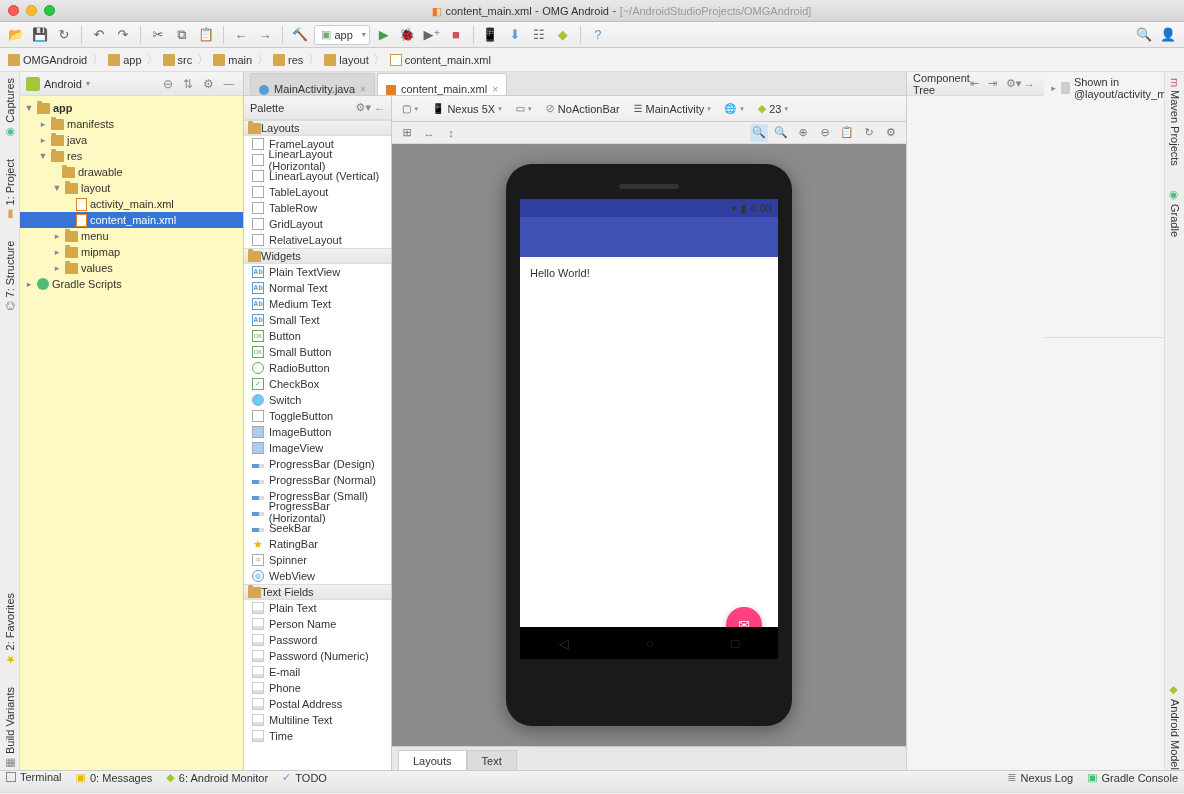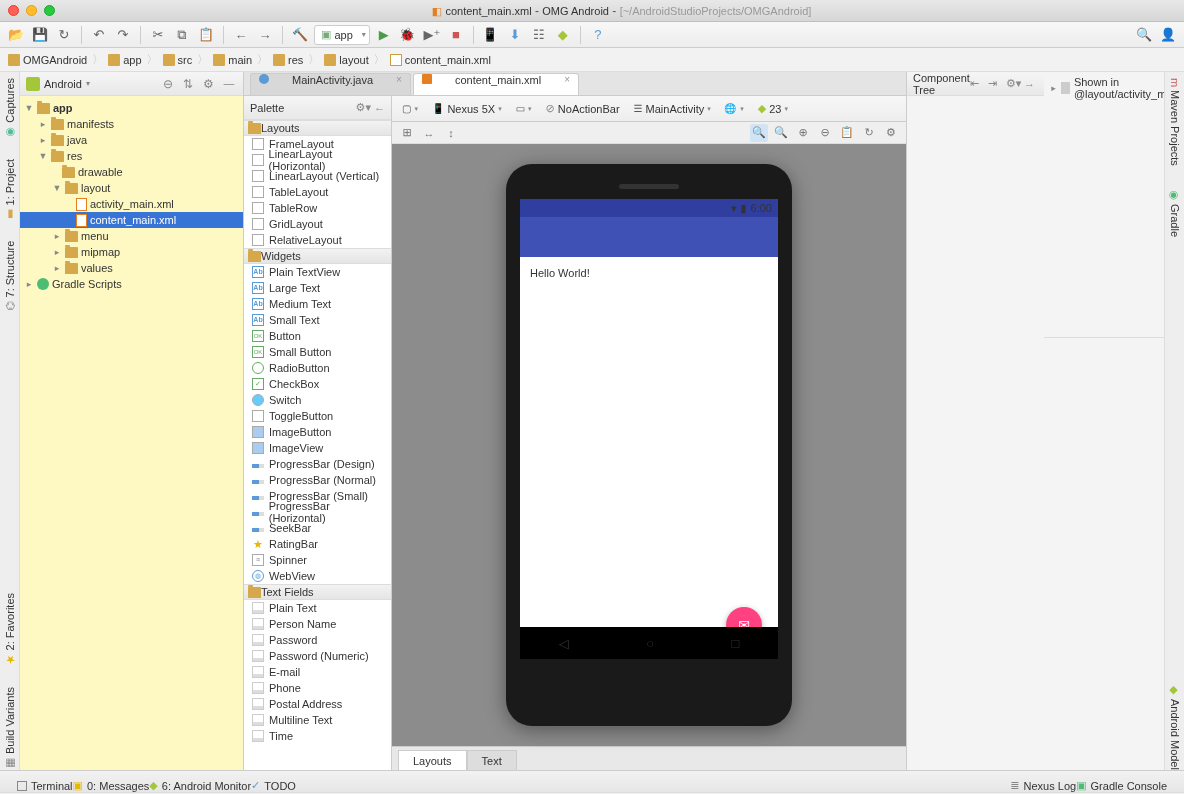--- a/index.html
+++ b/index.html
@@ -36,21 +36,21 @@
 .tree{flex:1;padding:4px 0;overflow:auto}
 .tree-row{height:16px;display:flex;align-items:center;padding-left:4px;gap:3px;cursor:pointer;white-space:nowrap}
 .tree-row.sel{background:#3874d6;color:#fff}
 .tw{display:inline-block;width:10px;text-align:center;color:#888;font-size:9px}
 .ico-folder{width:13px;height:11px;background:#d4a84b;border-radius:1px 1px 0 0;display:inline-block;position:relative}
 .ico-folder::before{content:"";position:absolute;top:-2px;left:0;width:5px;height:2px;background:#d4a84b;border-radius:1px 1px 0 0}
 .ico-xml{width:11px;height:13px;background:#fff;border:1px solid #e67e22;display:inline-block;position:relative}
 .ico-gradle{width:12px;height:12px;border-radius:50%;background:#4dbd74;display:inline-block}
 .editor-area{flex:1;display:flex;flex-direction:column;background:#8c8c8c}
 .tab-strip{height:24px;background:#e4e4e4;border-bottom:1px solid #ccc;display:flex;align-items:flex-end;padding-left:6px}
-.etab{height:22px;padding:0 8px;display:flex;align-items:flex-start;gap:23px;background:#d8d8d8;border:1px solid #ccc;border-bottom:none;border-radius:3px 3px 0 0;margin-right:2px;font-size:11px;cursor:pointer}
+.etab{height:22px;padding:0 8px;display:flex;align-items:flex-end;gap:5px;background:#d8d8d8;border:1px solid #ccc;border-bottom:none;border-radius:3px 3px 0 0;margin-right:2px;font-size:11px;cursor:pointer}
 .etab.active{background:#fff}
 .etab .close{color:#999;font-size:10px}
 .etab .fi{width:10px;height:10px;border-radius:50%;background:#5b9bd5;display:inline-block}
 .etab .fi.xml{background:#e67e22;border-radius:1px}
 .editor-body{flex:1;display:flex}
 .palette{width:148px;background:#fff;border-right:1px solid #ccc;display:flex;flex-direction:column}
 .palette-hdr{height:24px;background:linear-gradient(#f5f5f5,#e8e8e8);border-bottom:1px solid #ddd;display:flex;align-items:center;padding:0 6px;justify-content:space-between}
 .palette-hdr .cog{color:#888;font-size:11px}
 .palette-list{flex:1;overflow:auto}
 .pcat{height:16px;background:linear-gradient(#f2f2f2,#e5e5e5);border-top:1px solid #ddd;border-bottom:1px solid #ddd;display:flex;align-items:center;padding:0 4px;gap:0;font-size:11px}
@@ -84,21 +84,21 @@
 .dtab{height:20px;padding:0 14px;border:1px solid #ccc;border-bottom:none;background:#ddd;display:flex;align-items:center;font-size:11px;cursor:pointer}
 .dtab.active{background:#fff}
 .right-panel{width:258px;background:#f4f4f4;border-left:1px solid #ccc;display:flex;flex-direction:row}
 .rp-header{height:24px;background:linear-gradient(#f5f5f5,#e8e8e8);border-bottom:1px solid #ddd;display:flex;align-items:center;padding:0 6px;justify-content:space-between}
 .rp-btns{display:flex;gap:4px}
 .rp-btn{width:14px;height:14px;color:#888;font-size:11px;cursor:pointer}
 .ct-body{padding:4px 6px;height:266px;border-bottom:1px solid #ddd}
 .ct-row{display:flex;align-items:center;gap:4px;font-size:11px;color:#555}
 .props-body{flex:1;display:flex;align-items:center;justify-content:center;color:#999;font-size:12px}
 .right-rail{width:20px;background:#eee;border-left:1px solid #ddd;display:flex;flex-direction:column;align-items:center;padding-top:6px;gap:22px}
-.bottom-bar{height:22px;background:linear-gradient(#f2f2f2,#e6e6e6);border-top:1px solid #ccc;display:flex;align-items:flex-end;padding:0 17px;font-size:11px;color:#555}
+.bottom-bar{height:22px;background:linear-gradient(#f2f2f2,#e6e6e6);border-top:1px solid #ccc;display:flex;align-items:flex-start;padding:0 6px;gap:14px;font-size:11px;color:#555}
 .bottom-bar .bbitem{display:flex;align-items:center;gap:4px;cursor:pointer}
 .bottom-bar .spacer{flex:1}
 .status{height:22px;background:#efefef;border-top:1px solid #ddd;display:flex;align-items:center;padding:0 8px;font-size:11px;color:#666}
 .status .spacer{flex:1}
 .ico-sq{width:10px;height:10px;border:1px solid #888;display:inline-block}
 </style>
 </head>
 <body>
 
 <div class="titlebar">
@@ -340,21 +340,21 @@
           <div class="pcat">
               <span class="ico-folder"></span>
               <span>Widgets</span>
             </div>
           <div class="pitem">
               <span class="pi ab">Ab</span>
               <span>Plain TextView</span>
             </div>
           <div class="pitem">
               <span class="pi ab">Ab</span>
-              <span>Large Text</span>
+              <span>Normal Text</span>
             </div>
           <div class="pitem">
               <span class="pi ab">Ab</span>
               <span>Medium Text</span>
             </div>
           <div class="pitem">
               <span class="pi ab">Ab</span>
               <span>Small Text</span>
             </div>
           <div class="pitem">

